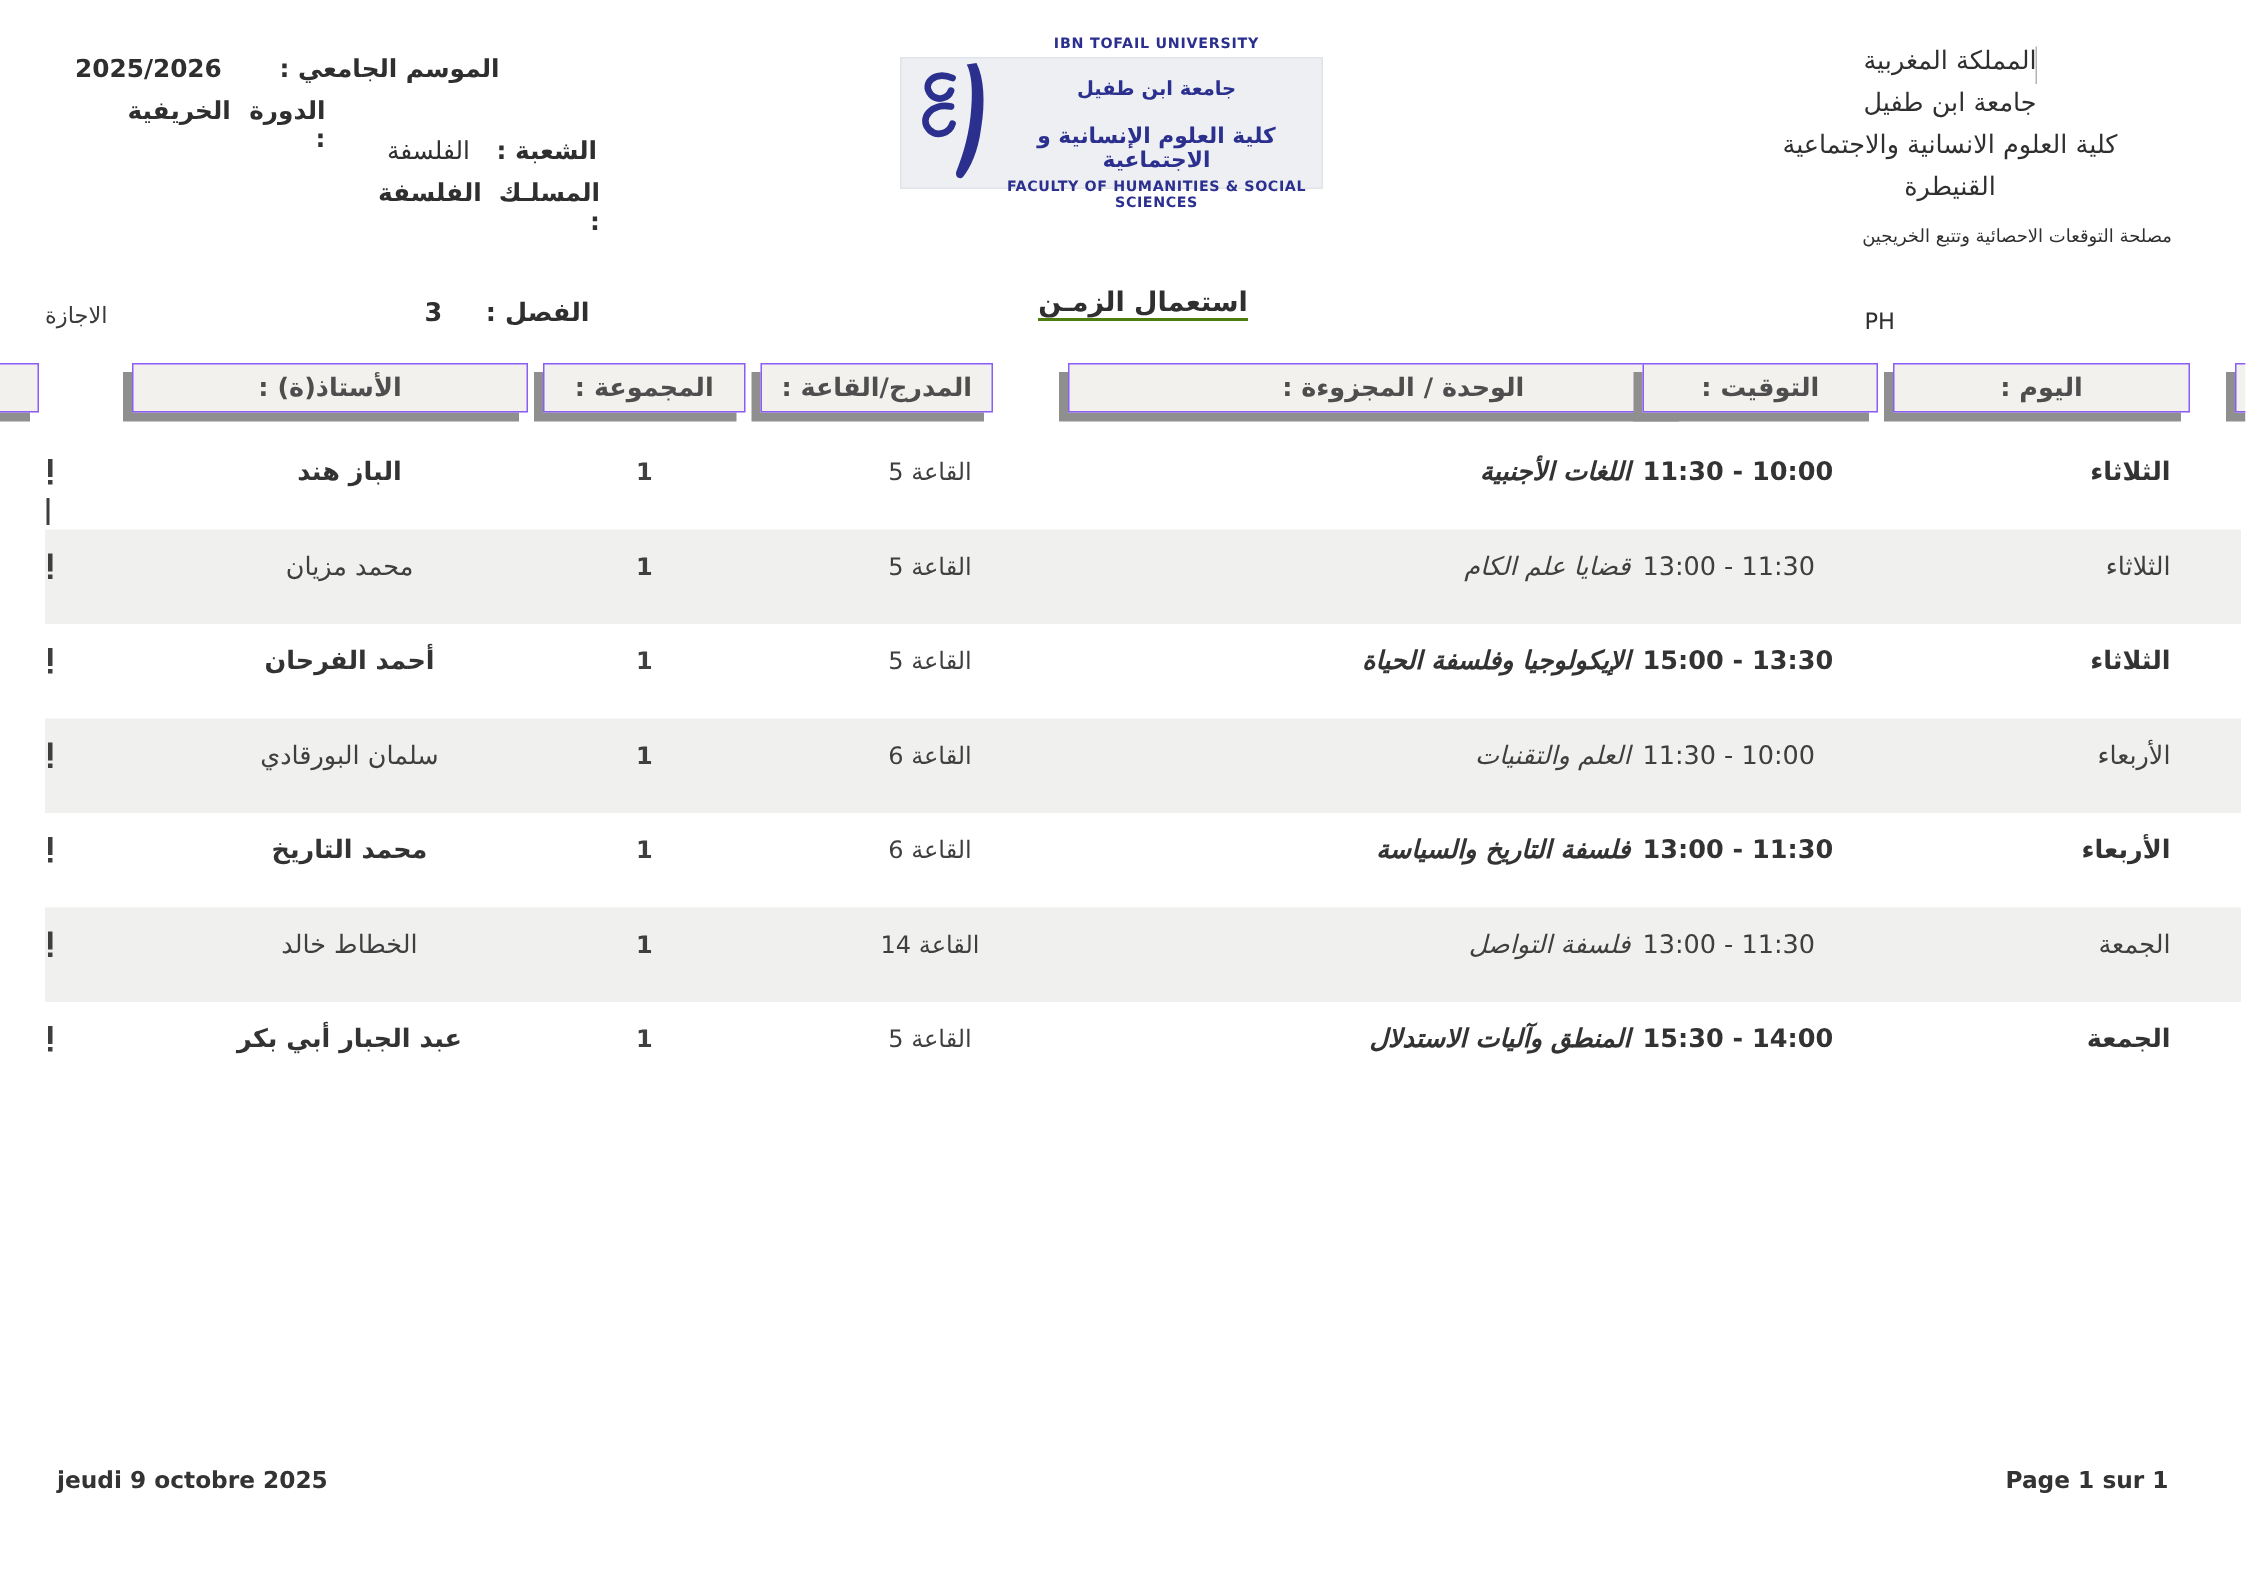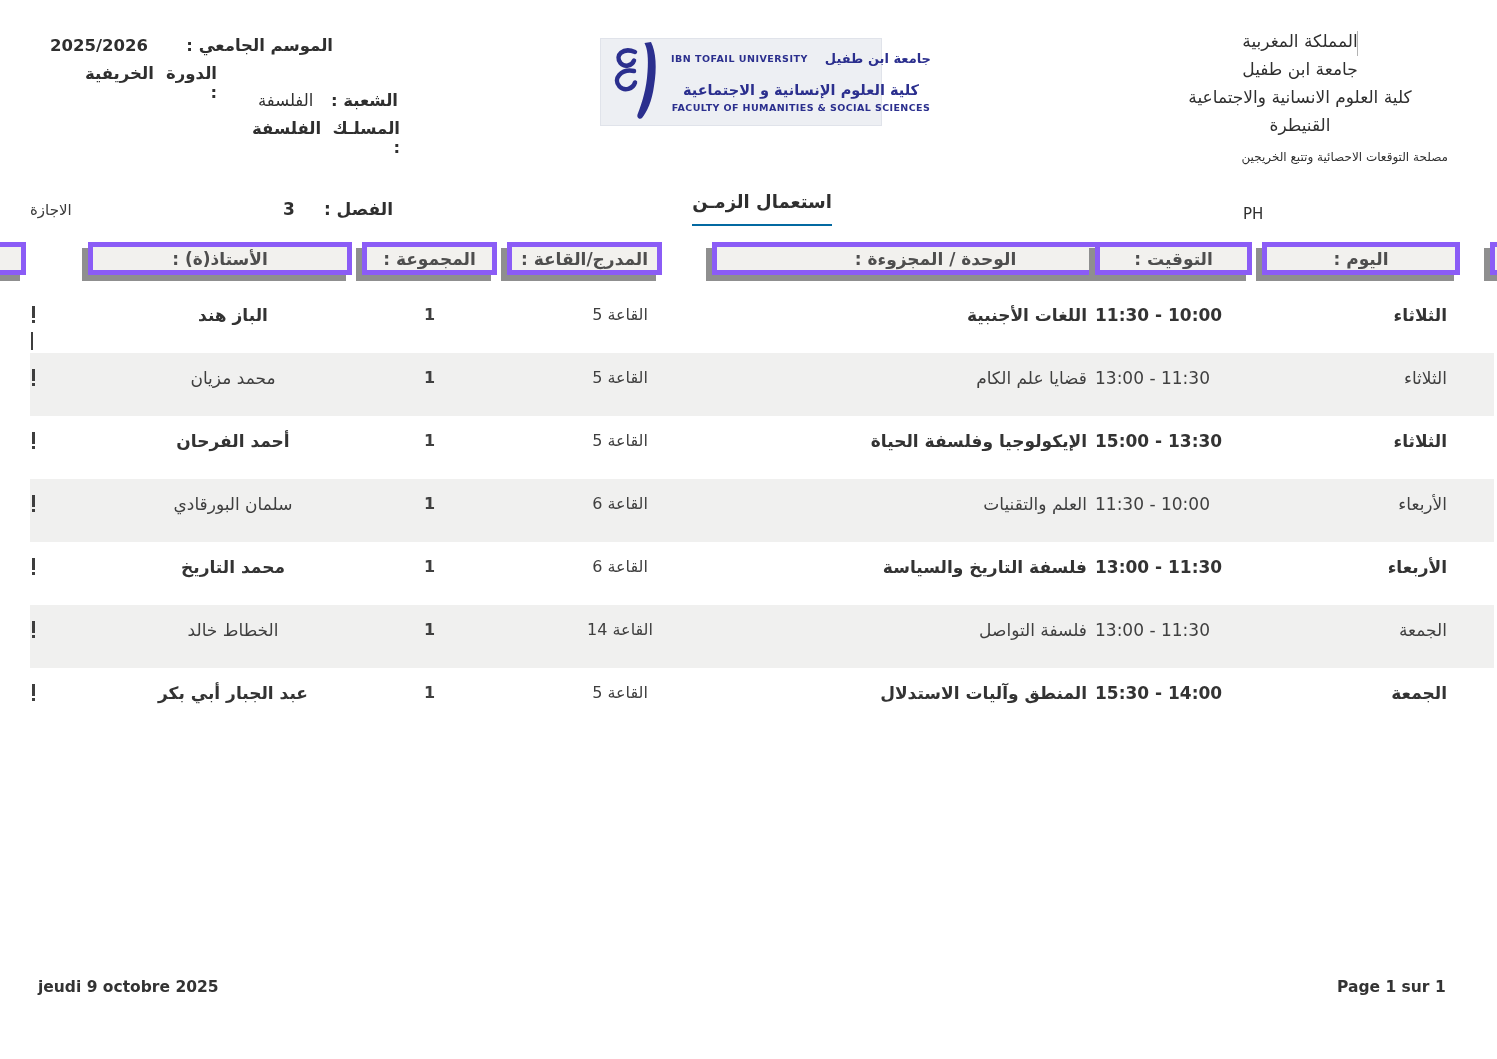--- a/index.html
+++ b/index.html
@@ -19,58 +19,58 @@
   .meta-session{top:64px;left:85px;width:132px;font-weight:bold;}
   .meta-branch{top:91px;left:258px;width:140px;}
   .meta-branch .lbl{font-weight:bold;}
   .meta-track{top:119px;left:252px;width:148px;font-weight:bold;}
 
   
   .logo{position:absolute;top:38px;left:600px;width:282px;height:88px;background:#edeff3;
         border:1px solid #e0e3ea;box-sizing:border-box;display:flex;align-items:center;
         padding:4px 10px;gap:8px;direction:ltr;}
   .logo-text{flex:1;text-align:center;color:#2b2f8e;}
-  .logo-l1{display:flex;justify-content:center;align-items:center;gap:17px;}
+  .logo-l1{display:flex;justify-content:center;align-items:center;gap:17px;flex-direction:column;}
   .logo-en1{font-size:9.5px;font-weight:bold;letter-spacing:.5px;white-space:nowrap;}
   .logo-ar1{font-size:13px;font-weight:bold;white-space:nowrap;}
   .logo-ar2{font-size:14.5px;font-weight:bold;margin-top:16px;}
   .logo-en2{font-size:9.5px;font-weight:bold;letter-spacing:.4px;margin-top:4px;}
 
   
   .doc-title{position:absolute;top:191px;left:640px;width:220px;text-align:center;
              font-size:18px;font-weight:bold;color:#2f2f2f;}
-  .doc-title .underline{border-bottom:2px solid #0369a1;padding-bottom:12px;margin-left:24px;}
+  .doc-title .underline{border-bottom:2px solid #4d7c0f;padding-bottom:0;margin-left:24px;}
   .semester{position:absolute;top:199px;left:283px;width:110px;display:flex;
             justify-content:space-between;font-weight:bold;font-size:17px;color:#2f2f2f;}
   .degree{position:absolute;top:201px;left:30px;font-size:15px;color:#3a3a3a;}
 
   
   .thead-cell{position:absolute;top:242px;height:33px;background:#f2f1ee;
-              border:5px solid #8b5cf6;box-sizing:border-box;
+              border:1px solid #8b5cf6;box-sizing:border-box;
               box-shadow:-6px 6px 0 0 #8f8f8f;
               display:flex;align-items:center;justify-content:center;
               font-weight:bold;font-size:17px;color:#4e4e4e;}
   .h-teacher{left:88px;width:264px;}
   .h-group{left:362px;width:135px;}
   .h-room{left:507px;width:155px;}
   .h-unit{left:712px;width:413px;padding-left:34px;}
   .h-time{left:1095px;width:157px;}
   .h-day{left:1262px;width:198px;}
   .h-clip-l{left:-14px;width:40px;}
   .h-clip-r{left:1490px;width:40px;}
 
   
   .tbody{position:absolute;top:290px;left:0;width:1497px;}
   .row{position:relative;height:63px;}
   .row.alt::before{content:"";position:absolute;left:30px;right:3px;top:0;bottom:0;background:#f0f0ef;}
   .cell{position:absolute;top:10px;z-index:1;font-size:17px;color:#3f3f3f;line-height:30px;}
   .c-day{left:1262px;width:185px;text-align:right;}
   .c-time{left:1095px;width:157px;text-align:left;}
   .c-unit{left:672px;width:415px;text-align:left;}
-  .c-unit{text-align:right;}
+  .c-unit{text-align:right;font-style:italic;}
   .c-room{left:540px;width:160px;text-align:center;font-size:16px;}
   .c-group{left:362px;width:135px;text-align:center;font-size:16px;font-weight:bold;}
   .c-teacher{left:88px;width:290px;text-align:center;}
   .row.strong .c-day,.row.strong .c-time,.row.strong .c-unit,.row.strong .c-teacher{
       font-weight:bold;color:#333;}
 
   
   .frag{position:absolute;left:32px;top:16px;width:3px;height:12px;background:#3e3e3e;z-index:1;}
   .frag::after{content:"";position:absolute;left:0;bottom:-5px;width:3px;height:3px;background:#3e3e3e;}
   .frag-tail{display:none;}

